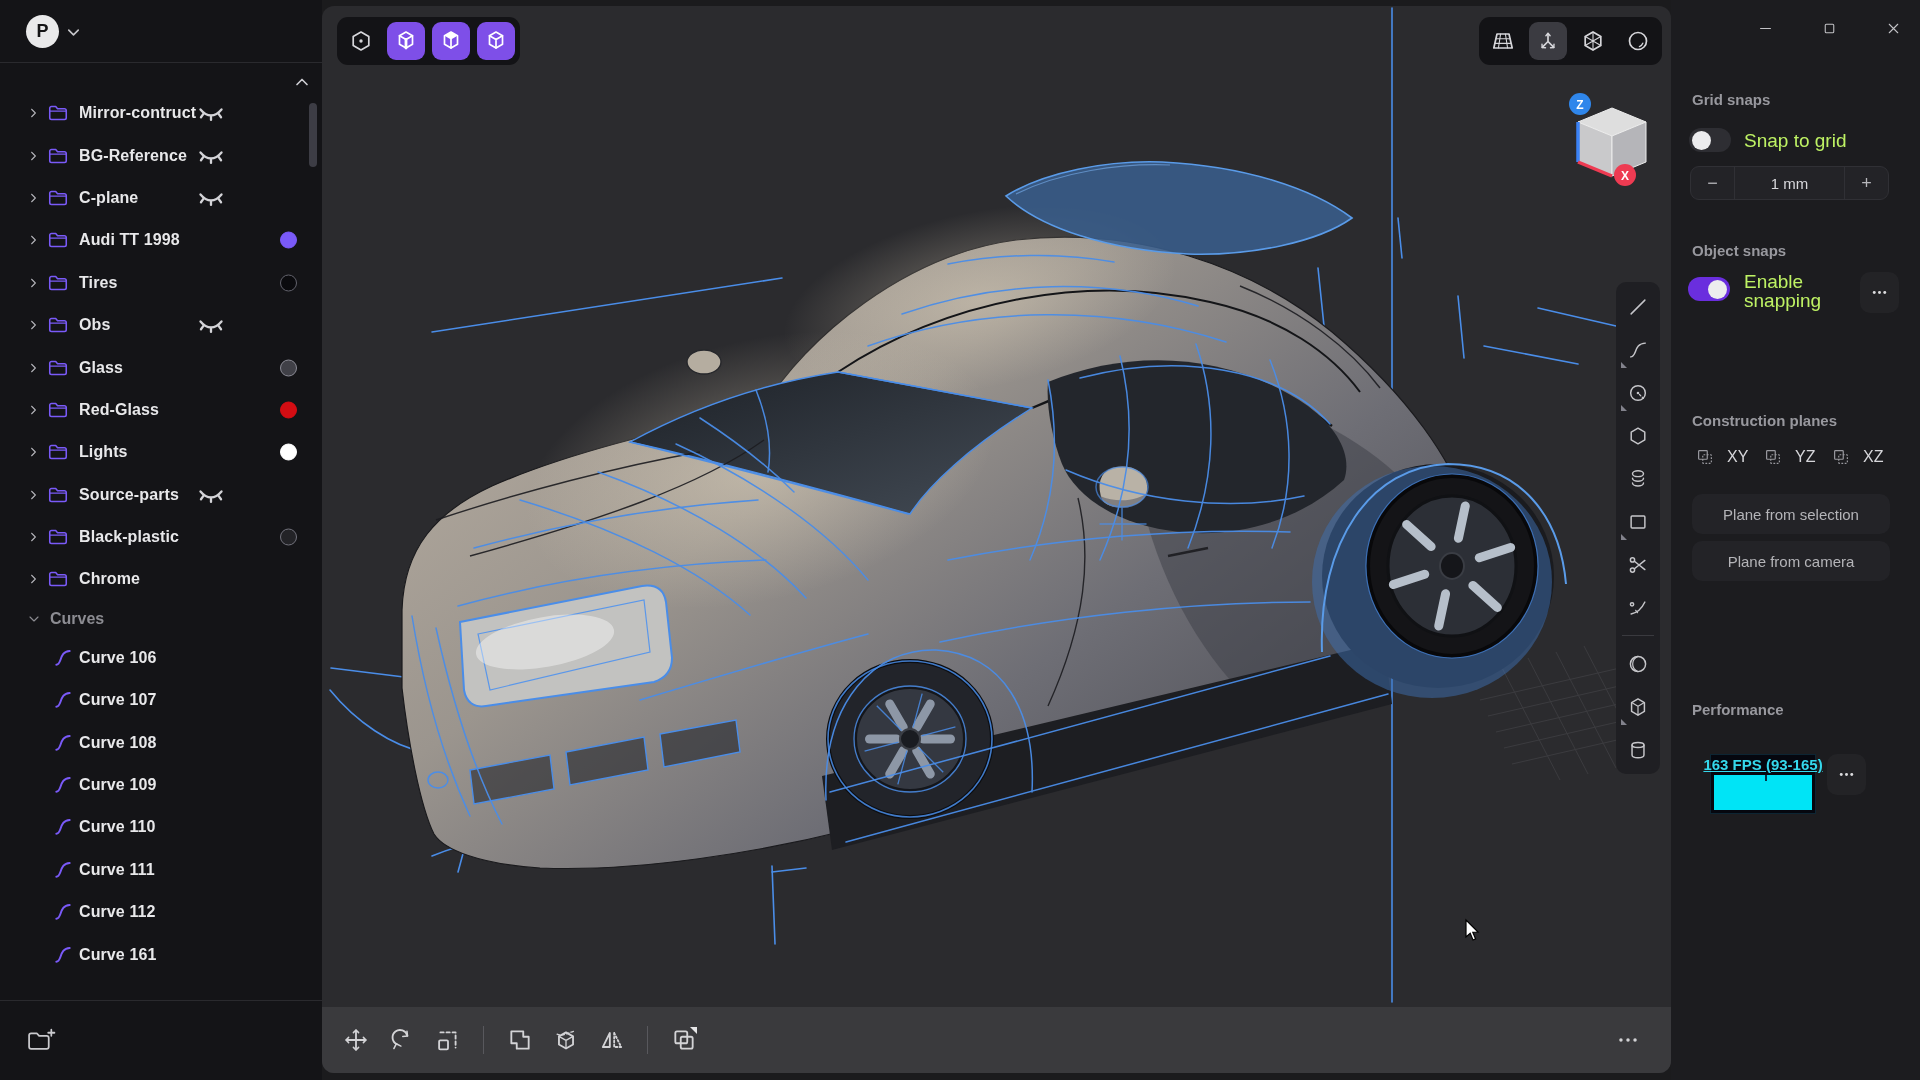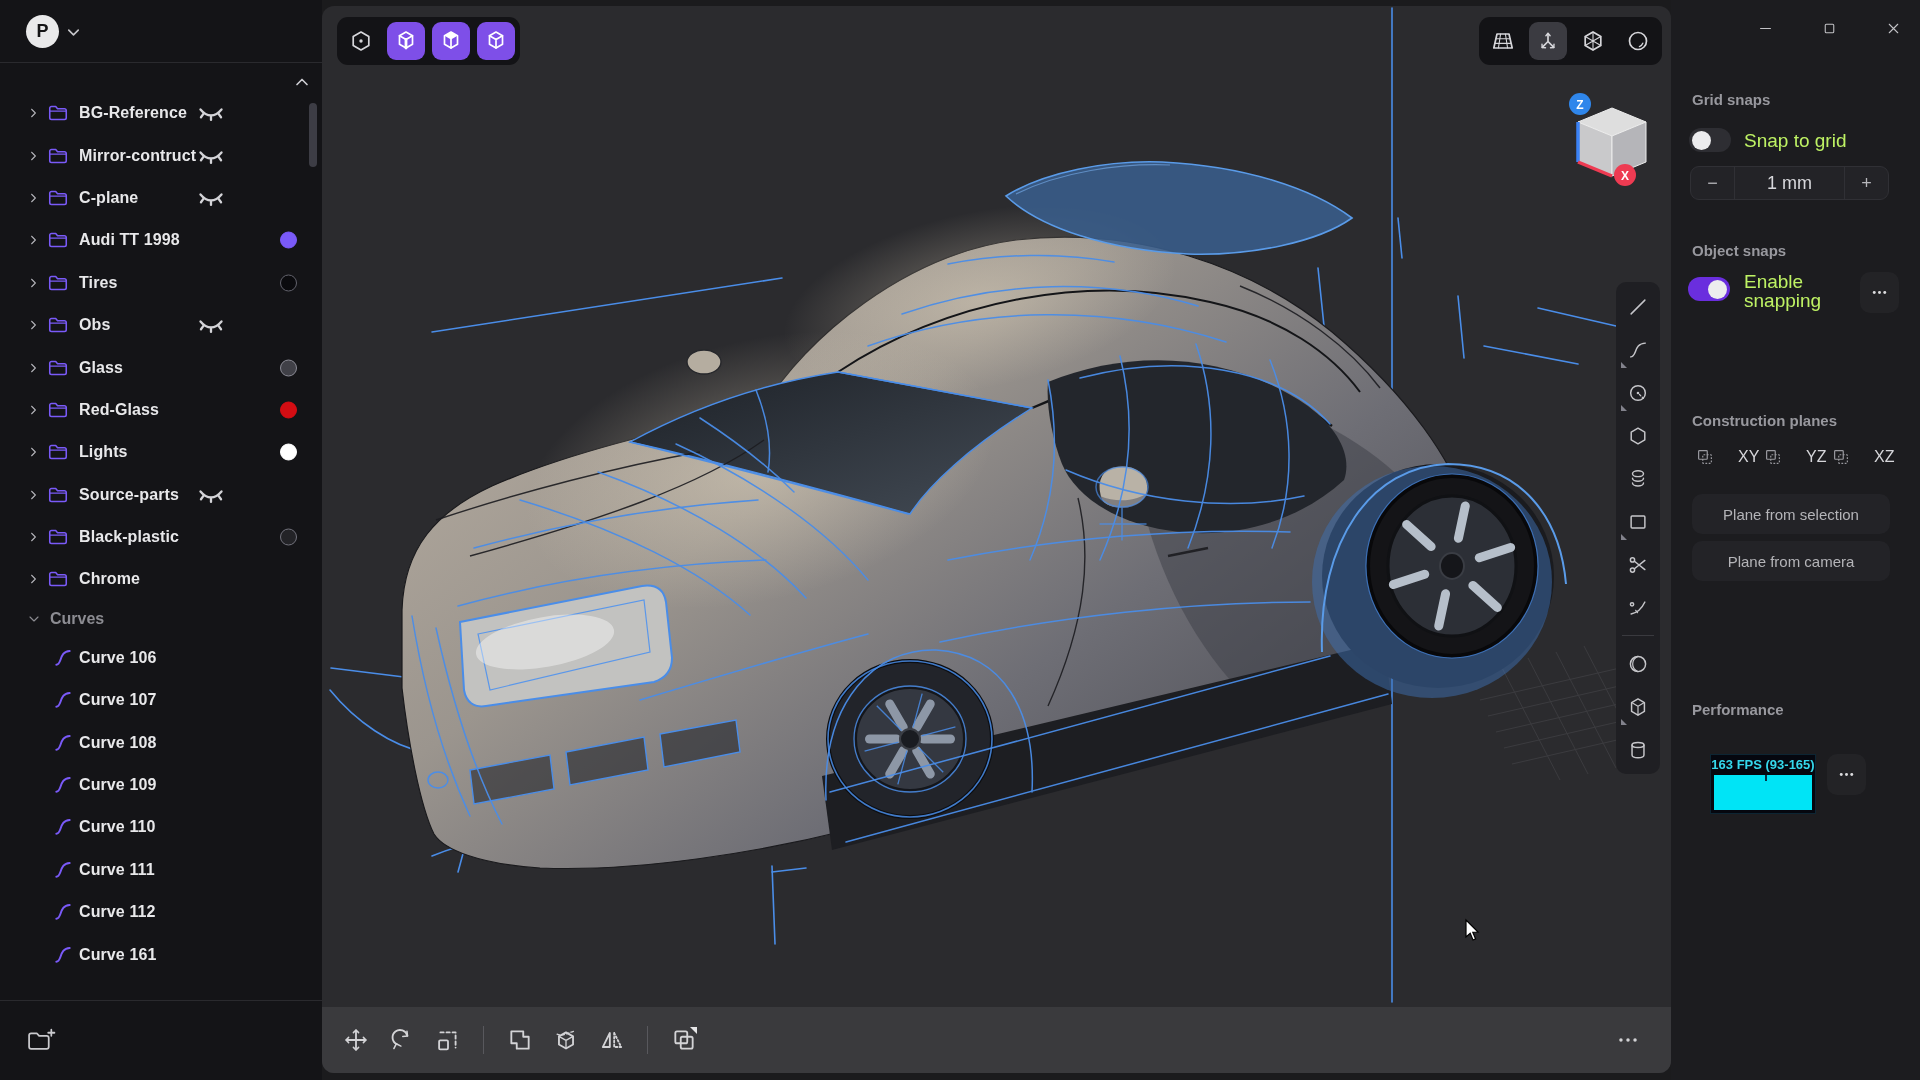--- a/index.html
+++ b/index.html
@@ -75,34 +75,34 @@
   .plabel { position:absolute; font-size:19px; color:#bef264; line-height:19px; }
   .toggle { position:absolute; width:42px; height:24px; border-radius:13px; background:#2e2e33; }
   .toggle .knob { position:absolute; top:2.5px; left:3px; width:19px; height:19px; border-radius:50%; background:#ececee; }
   .toggle.on { background:#6a2ede; }
   .toggle.on .knob { left:auto; right:3px; }
   .stepper { position:absolute; left:19px; top:166px; width:199px; height:34px; background:#232327;
     border:1px solid #303035; border-radius:9px; display:flex; align-items:stretch; overflow:hidden; }
   .stepper .seg { width:43px; display:flex; align-items:center; justify-content:center;
     font-size:18px; color:#b6b6bb; }
   .stepper .val { flex:1; display:flex; align-items:center; justify-content:center;
-    font-size:18px; color:#d8d8dc; border-left:1px solid #303035; border-right:1px solid #303035; }
+    font-size:15px; color:#d8d8dc; border-left:1px solid #303035; border-right:1px solid #303035; }
   .morebtn { position:absolute; width:39px; height:41px; background:#232326; border-radius:10px;
     display:flex; align-items:center; justify-content:center; color:#dcdcde; }
   .morebtn svg { width:21px; height:21px; fill:currentColor; }
-  .plane-item { position:absolute; top:448px; display:flex; align-items:center; gap:24px;
+  .plane-item { position:absolute; top:448px; display:flex; align-items:center; gap:13px;
     color:#d6d6da; font-size:16px; }
   .plane-item .pic { width:18px; height:18px; color:#9a9aa0; }
   .plane-item .pic svg { width:100%; height:100%; stroke:currentColor; fill:none; stroke-width:1.6; }
   .pbtn { position:absolute; left:21px; width:198px; height:40px; background:#232327; border-radius:10px;
     color:#b4b4b8; font-size:15px; display:flex; align-items:center; justify-content:center; }
   .fps { position:absolute; left:39px; top:754px; width:106px; height:60px; background:#05070f;
     border:1px solid #0d2533; }
   .fps .flabel { height:18px; display:flex; align-items:center; justify-content:center;
-    font-size:13px; font-weight:bold; color:#35d8ec; white-space:nowrap; }
+    font-size:15px; font-weight:bold; color:#35d8ec; white-space:nowrap;text-decoration:underline; }
   .fps .fbar { position:absolute; left:3px; right:3px; top:20px; bottom:3px; background:#00e4f6; }
   .fps .notch { position:absolute; left:52%; top:20px; width:2px; height:6px; background:#063346; }
 </style>
 </head>
 <body>
 
 <aside class="sidebar">
   <div class="avatar">P</div>
   <span class="app-chev ic">
     <svg viewBox="0 0 24 24" fill="none" stroke="currentColor" stroke-width="2" stroke-linecap="round" stroke-linejoin="round">
@@ -122,41 +122,41 @@
           <svg viewBox="0 0 24 24" fill="none" stroke="currentColor" stroke-width="1.7" stroke-linecap="round" stroke-linejoin="round">
             <path d="M9 6l6 6-6 6"></path>
           </svg>
         </span>
         <span class="fold">
           <svg viewBox="0 0 24 24" fill="none" stroke="currentColor" stroke-width="1.7" stroke-linecap="round" stroke-linejoin="round">
             <path d="M3 6.8A1.9 1.9 0 0 1 4.9 4.9h4.6l2 2.4h7.6A1.9 1.9 0 0 1 21 9.2v7.9a1.9 1.9 0 0 1-1.9 1.9H4.9A1.9 1.9 0 0 1 3 17.1z"></path>
             <path d="M3 10h18" stroke-width="1.3"></path>
           </svg>
         </span>
-        <span class="lbl">BG-Reference</span>
+        <span class="lbl">Mirror-contruct</span>
         <span class="eye">
           <svg viewBox="0 0 24 24" fill="none" stroke="currentColor" stroke-width="2" stroke-linecap="round" stroke-linejoin="round">
             <path d="M3 9c2.8 3.4 6 5.1 9 5.1S18.2 12.4 21 9"></path>
             <path d="M5.5 12.7L3.4 15.6M12 14.4v3.5M18.5 12.7l2.1 2.9"></path>
           </svg>
         </span>
       </div>
       <div class="trow">
         <span class="chev">
           <svg viewBox="0 0 24 24" fill="none" stroke="currentColor" stroke-width="1.7" stroke-linecap="round" stroke-linejoin="round">
             <path d="M9 6l6 6-6 6"></path>
           </svg>
         </span>
         <span class="fold">
           <svg viewBox="0 0 24 24" fill="none" stroke="currentColor" stroke-width="1.7" stroke-linecap="round" stroke-linejoin="round">
             <path d="M3 6.8A1.9 1.9 0 0 1 4.9 4.9h4.6l2 2.4h7.6A1.9 1.9 0 0 1 21 9.2v7.9a1.9 1.9 0 0 1-1.9 1.9H4.9A1.9 1.9 0 0 1 3 17.1z"></path>
             <path d="M3 10h18" stroke-width="1.3"></path>
           </svg>
         </span>
-        <span class="lbl">Mirror-contruct</span>
+        <span class="lbl">BG-Reference</span>
         <span class="eye">
           <svg viewBox="0 0 24 24" fill="none" stroke="currentColor" stroke-width="2" stroke-linecap="round" stroke-linejoin="round">
             <path d="M3 9c2.8 3.4 6 5.1 9 5.1S18.2 12.4 21 9"></path>
             <path d="M5.5 12.7L3.4 15.6M12 14.4v3.5M18.5 12.7l2.1 2.9"></path>
           </svg>
         </span>
       </div>
       <div class="trow">
         <span class="chev">
           <svg viewBox="0 0 24 24" fill="none" stroke="currentColor" stroke-width="1.7" stroke-linecap="round" stroke-linejoin="round">

